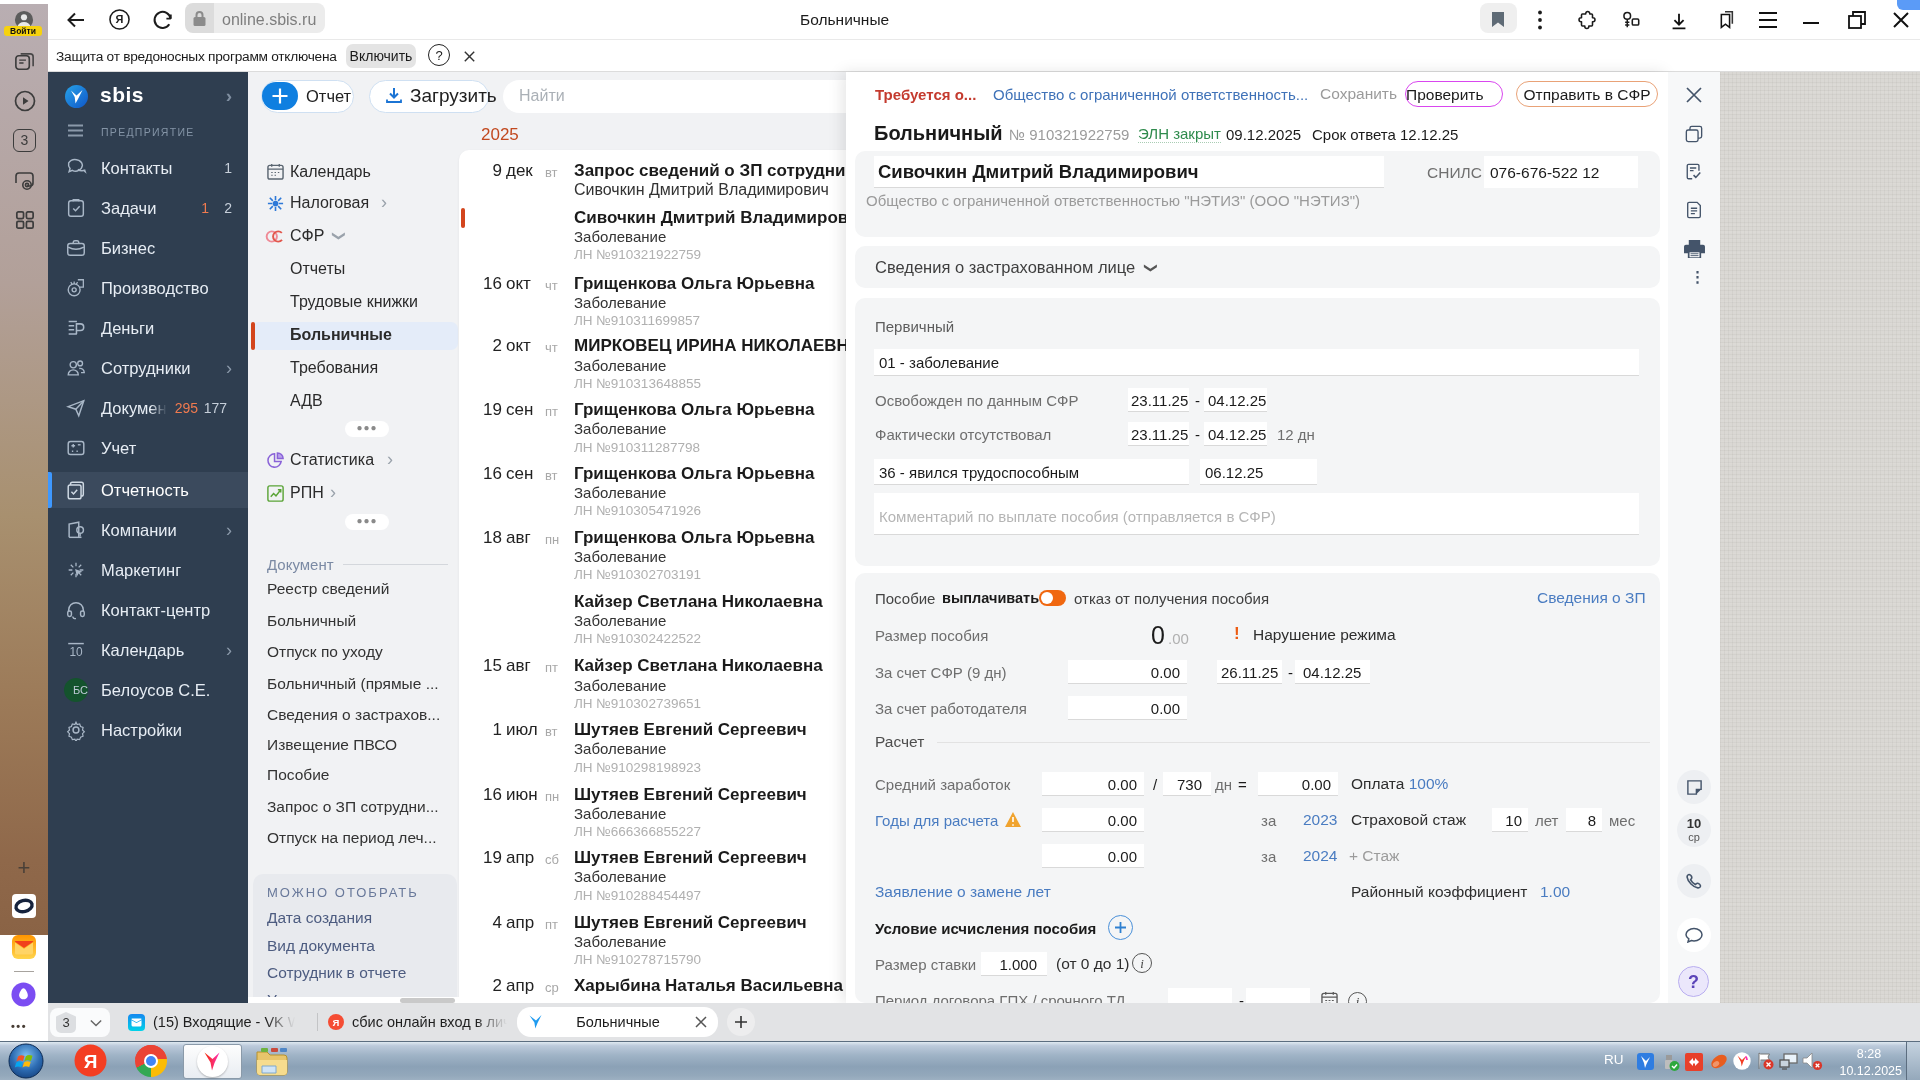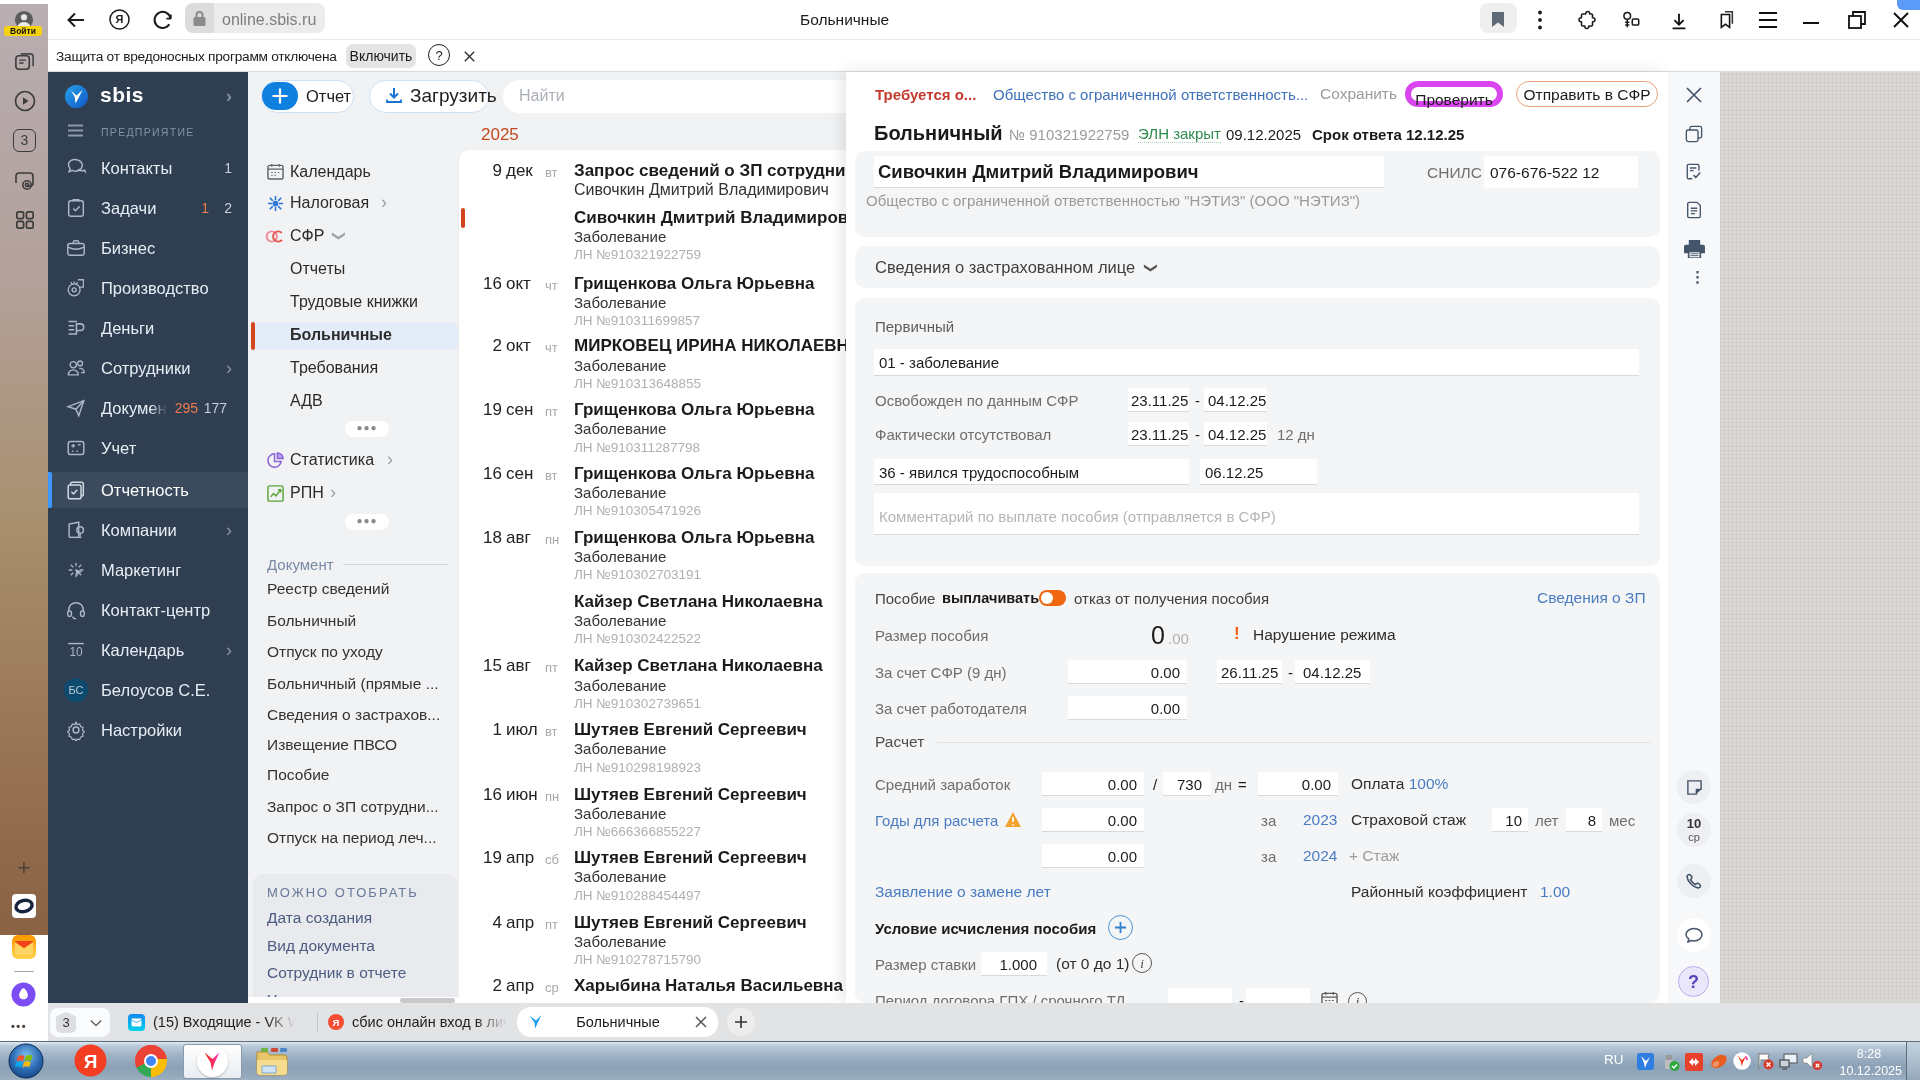--- a/index.html
+++ b/index.html
@@ -284,21 +284,21 @@
       </div>
     <div class="sbitem" style="top:558px">
       <svg class="sbico" viewBox="0 0 24 24" fill="none" stroke="#a9b7c7" stroke-width="1.6">
           <path d="M3.5 5h17"></path>
           <text x="12" y="19" font-size="13" fill="#a9b7c7" stroke="none" text-anchor="middle" font-family="Liberation Sans">10</text>
         </svg>
       <div class="sbtxt">Календарь</div>
         <div class="sbchev" style="font-size:18px">›</div>
       </div>
     <div class="sbitem" style="top:598px">
-      <div class="abs" style="left:16px;top:50%;transform:translateY(-50%);width:24px;height:24px;border-radius:50%;background:#0c4a6e;color:#bfcad6;font-size:11px;text-align:center;line-height:24px">БС</div>
+      <div class="abs" style="left:16px;top:50%;transform:translateY(-50%);width:24px;height:24px;border-radius:50%;background:#14532d;color:#bfcad6;font-size:11px;text-align:right;line-height:24px">БС</div>
       <div class="sbtxt">Белоусов С.Е.</div>
       </div>
     <div class="sbitem" style="top:638px">
       <svg class="sbico" viewBox="0 0 24 24" fill="none" stroke="#a9b7c7" stroke-width="1.6">
           <circle cx="12" cy="12" r="3.2"></circle>
           <path d="M12 3.5l1.2 2.6 2.8-.6 1 2.7 2.7 1-.6 2.8 2 2-2 2 .6 2.8-2.7 1-1 2.7-2.8-.6-1.2 2.6-1.2-2.6-2.8.6-1-2.7-2.7-1 .6-2.8-2-2 2-2-.6-2.8 2.7-1 1-2.7 2.8.6z" stroke-width="1.3"></path>
         </svg>
       <div class="sbtxt">Настройки</div>
       </div>
   </div>
@@ -455,27 +455,27 @@
     <div class="lr lt" style="left:115px;top:836px;transform:translateY(-50%)">Харыбина Наталья Васильевна</div>
     <div class="lr ls" style="left:115px;top:846px">Заболевание</div>
   </div>
   <div id="texture"></div>
   <div class="abs" style="left:200px;top:925px;width:598px;height:6px;background:#fff"></div>
   <div class="abs" style="left:352px;top:926px;width:55px;height:5px;background:#c9c9c9;border-radius:3px"></div>
   <div id="dlg">
     <div class="abs" style="left:29px;top:22px;transform:translateY(-50%);font-size:15px;color:#c43a2e;font-weight:bold">Требуется о...</div>
     <div class="abs" style="left:147px;top:22px;transform:translateY(-50%);font-size:15px;color:#3f72b8;width:316px;overflow:hidden;white-space:nowrap">Общество с ограниченной ответственность...</div>
     <div class="abs" style="left:474px;top:22px;transform:translateY(-50%);font-size:15.5px;color:#9b9b9b">Сохранить</div>
-    <div class="abs" style="left:559px;top:9px;width:98px;height:26px;border:6px solid #d946ef;border-radius:14px;font-size:15.5px;color:#1b1b1b;text-align:center;line-height:25px">Проверить</div>
+    <div class="abs" style="left:559px;top:9px;width:98px;height:26px;border:1px solid #d946ef;border-radius:14px;font-size:15.5px;color:#1b1b1b;line-height:25px">Проверить</div>
     <div class="abs" style="left:670px;top:9px;width:142px;height:26px;border:1px solid #e9a277;border-radius:14px;font-size:15.5px;color:#1b1b1b;text-align:center;line-height:25px">Отправить в СФР</div>
     <div class="abs" style="left:28px;top:61px;transform:translateY(-50%);font-size:20px;font-weight:bold;color:#1a1a1a">Больничный</div>
     <div class="abs" style="left:163px;top:62px;transform:translateY(-50%);font-size:15px;color:#9b9b9b">№ 910321922759</div>
     <div class="abs" style="left:292px;top:62px;transform:translateY(-50%);font-size:15px;color:#2f8b4d;border-bottom:1px dotted #a9cdb4">ЭЛН закрыт</div>
     <div class="abs" style="left:380px;top:62px;transform:translateY(-50%);font-size:15px;color:#1b1b1b">09.12.2025</div>
-    <div class="abs" style="left:466px;top:62px;transform:translateY(-50%);font-size:15px;font-weight:bold;color:#1b1b1b">Срок ответа 12.12.25</div>
+    <div class="abs" style="left:466px;top:62px;transform:translateY(-50%);font-size:15px;font-weight:normal;color:#1b1b1b">Срок ответа 12.12.25</div>
     <div class="card" style="top:79px;height:86px"></div>
     <div class="inp" style="left:28px;top:84px;width:510px;height:32px"></div>
     <div class="abs" style="left:32px;top:100px;transform:translateY(-50%);font-size:18.5px;font-weight:bold;color:#1a1a1a">Сивочкин Дмитрий Владимирович</div>
     <div class="abs" style="left:581px;top:101px;transform:translateY(-50%);font-size:15.5px;color:#707070">СНИЛС</div>
     <div class="inp" style="left:638px;top:84px;width:154px;height:32px;border-bottom:none"></div>
     <div class="abs" style="left:644px;top:101px;transform:translateY(-50%);font-size:15.5px;color:#1b1b1b">076-676-522 12</div>
     <div class="abs" style="left:20px;top:128px;transform:translateY(-50%);font-size:15px;color:#9a9a9a">Общество с ограниченной ответственностью "НЭТИЗ" (ООО "НЭТИЗ")</div>
     <div class="card" style="top:174px;height:42px"></div>
     <div class="abs" style="left:29px;top:195px;transform:translateY(-50%);font-size:16.5px;color:#3f3f3f">Сведения о застрахованном лице <span style="display:inline-block;transform:rotate(90deg);margin-left:6px;color:#555;font-size:13px">❯</span></div>
     <div class="card" style="top:226px;height:268px"></div>

